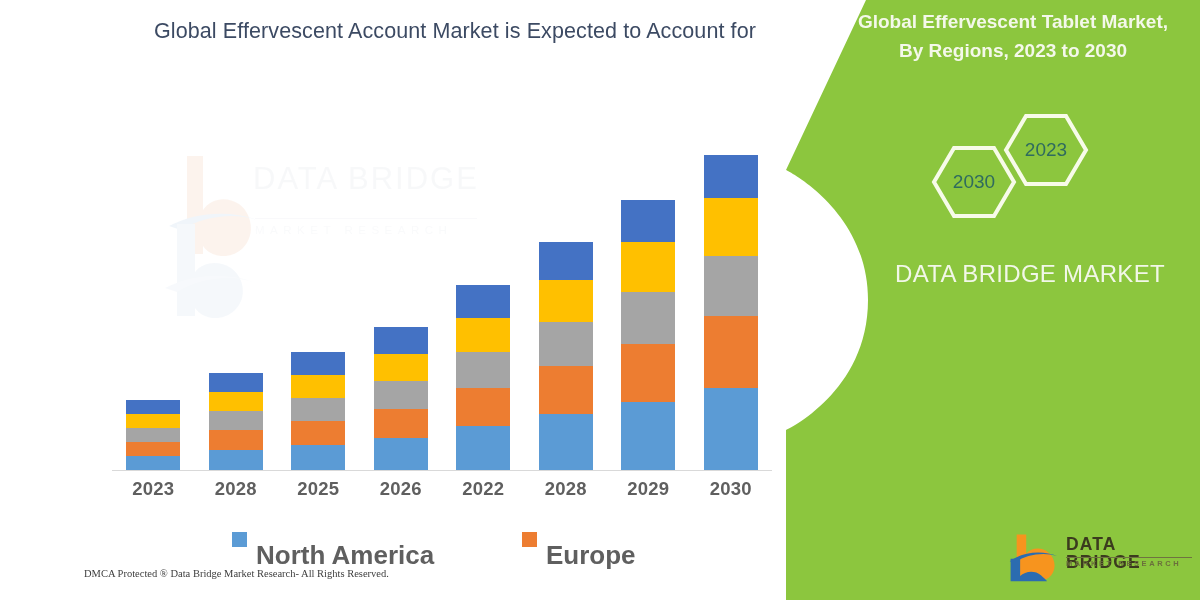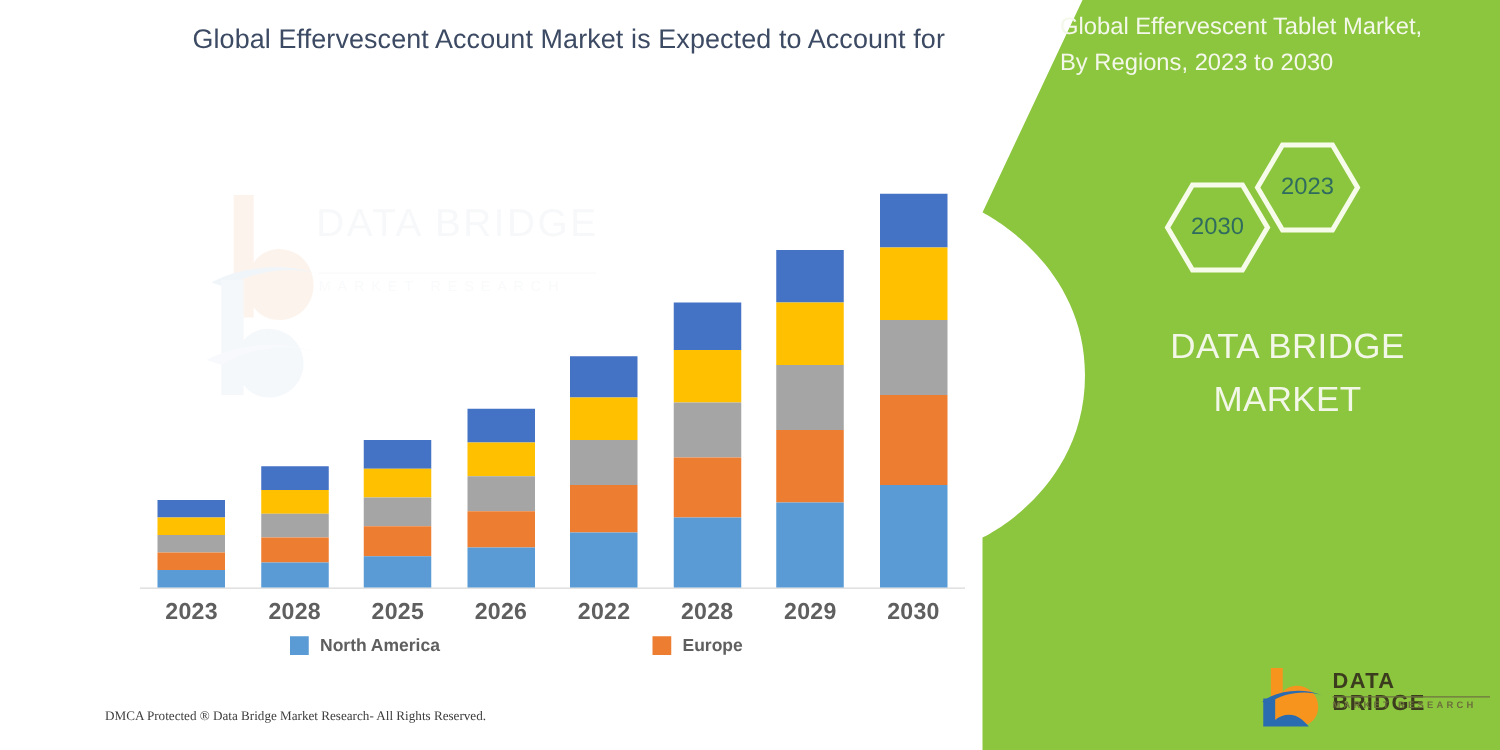--- a/index.html
+++ b/index.html
@@ -48,45 +48,45 @@
   .xlabels{position:absolute;left:112px;top:478px;width:660px;height:28px;}
   .xlabel{
     position:absolute;top:0;width:80px;text-align:center;
     color:#5f5f5f;font-size:18.5px;font-weight:700;letter-spacing:.2px;
   }
 
   
   .legend{position:absolute;left:112px;top:508px;width:660px;height:34px;z-index:3;}
   .legend-item{position:absolute;top:0;display:flex;align-items:center;gap:9px;}
   .legend-swatch{width:15px;height:15px;flex:0 0 auto;}
-  .legend-label{color:#5f5f5f;font-size:14px;font-weight:700;white-space:nowrap;}
+  .legend-label{color:#5f5f5f;font-size:26px;font-weight:700;white-space:nowrap;margin-top:32px;}
 
   
   .footer-dmca{
     position:absolute;left:84px;top:568px;z-index:4;
     color:#3d3d3d;font-family:"Liberation Serif",serif;font-size:10.5px;white-space:nowrap;
   }
   .footer-source{
     position:absolute;left:428px;top:568px;z-index:4;
     color:#3d3d3d;font-family:"Liberation Serif",serif;font-size:10px;white-space:nowrap;
   }
 
   
   .panel-title{
     position:absolute;right:22px;top:8px;width:330px;z-index:5;
-    text-align:left;color:#f4f8ea;font-size:19px;line-height:1.5;font-weight:400;
+    text-align:center;color:#f4f8ea;font-size:19px;line-height:1.5;font-weight:700;
   }
   .hexes{position:absolute;left:920px;top:112px;width:200px;height:110px;z-index:5;}
   .hex-label{
     position:absolute;color:#2f6b5e;font-size:19px;font-weight:400;
     text-align:center;width:80px;
   }
   .panel-brand{
     position:absolute;left:880px;top:255px;width:300px;z-index:5;
-    text-align:center;color:#f2f7e8;font-size:28px;line-height:1.55;font-weight:400;
+    text-align:center;color:#f2f7e8;font-size:24px;line-height:1.55;font-weight:400;
     letter-spacing:.3px;
   }
 
   
   .logo{position:absolute;left:1008px;top:530px;width:186px;height:56px;z-index:6;}
   .logo-mark{position:absolute;left:0;top:2px;width:52px;height:50px;}
   .logo-text{
     position:absolute;left:58px;top:6px;width:130px;
     color:#3b3b1e;font-size:17.5px;font-weight:700;letter-spacing:1.1px;line-height:1;
   }

